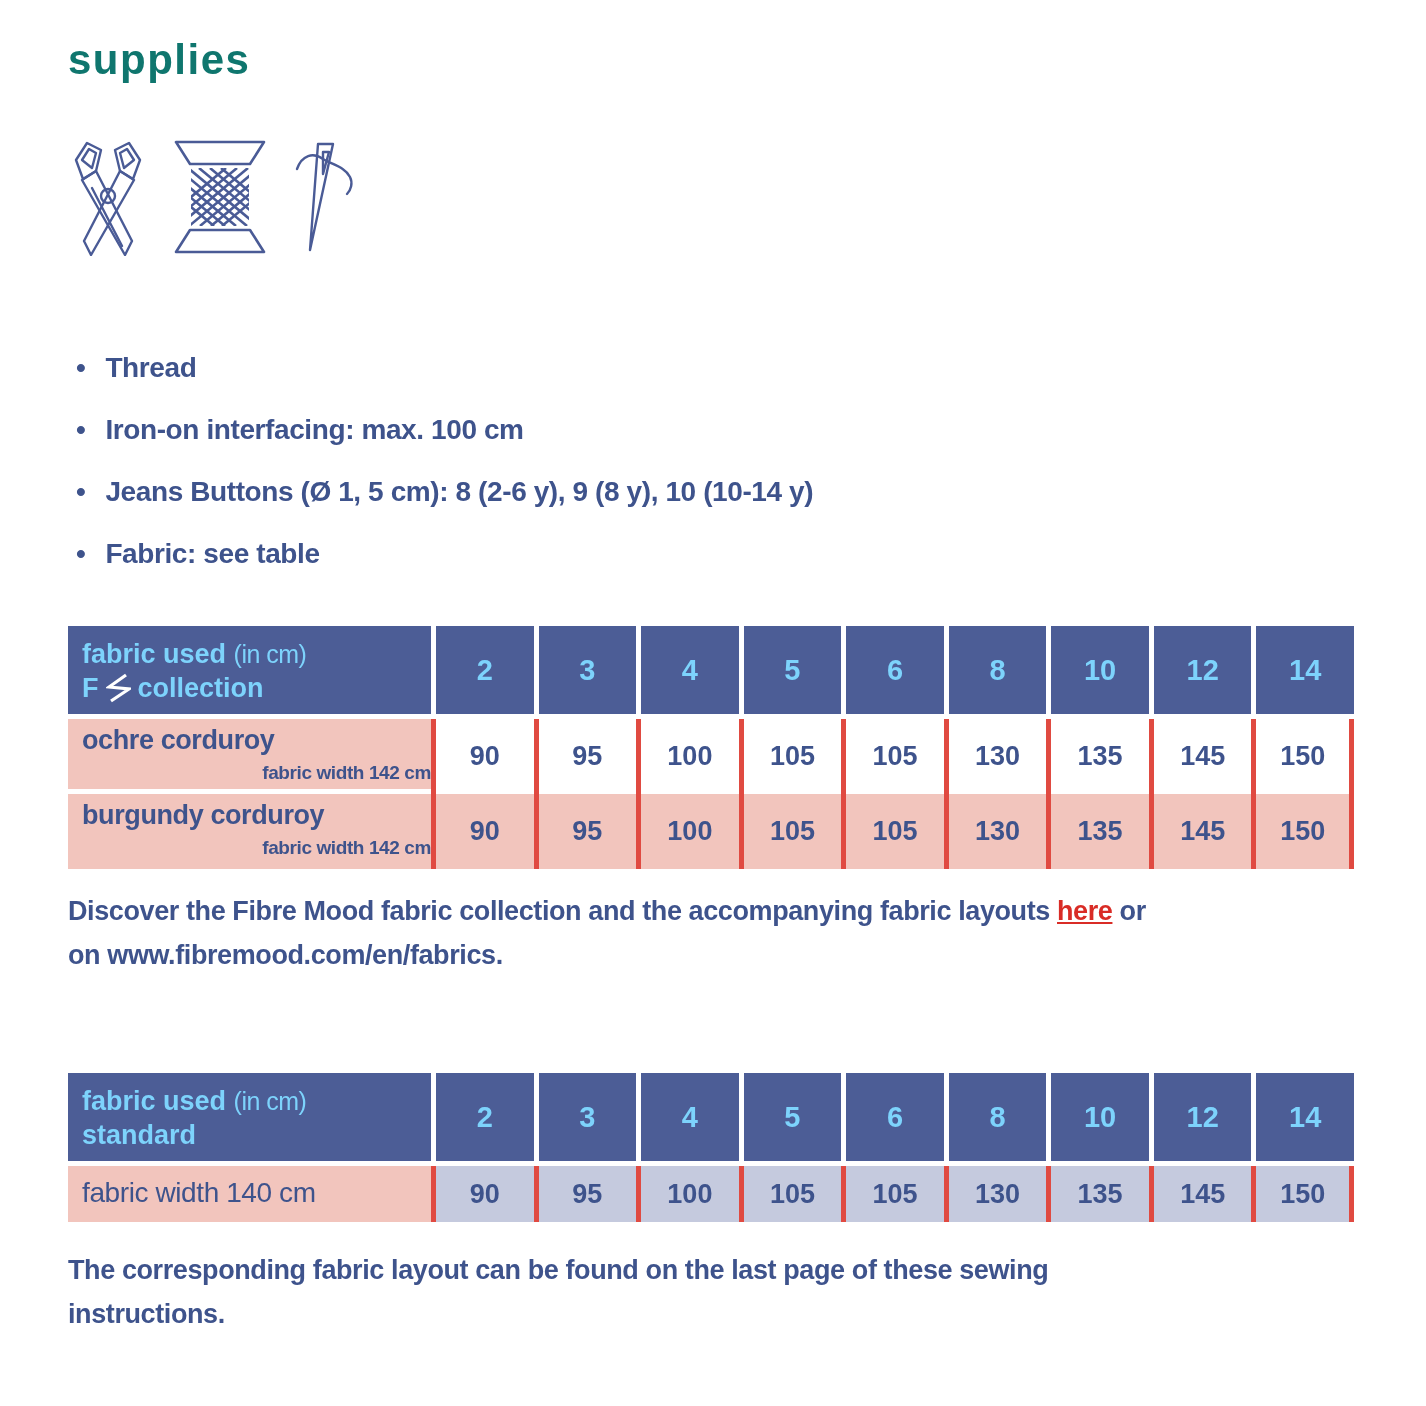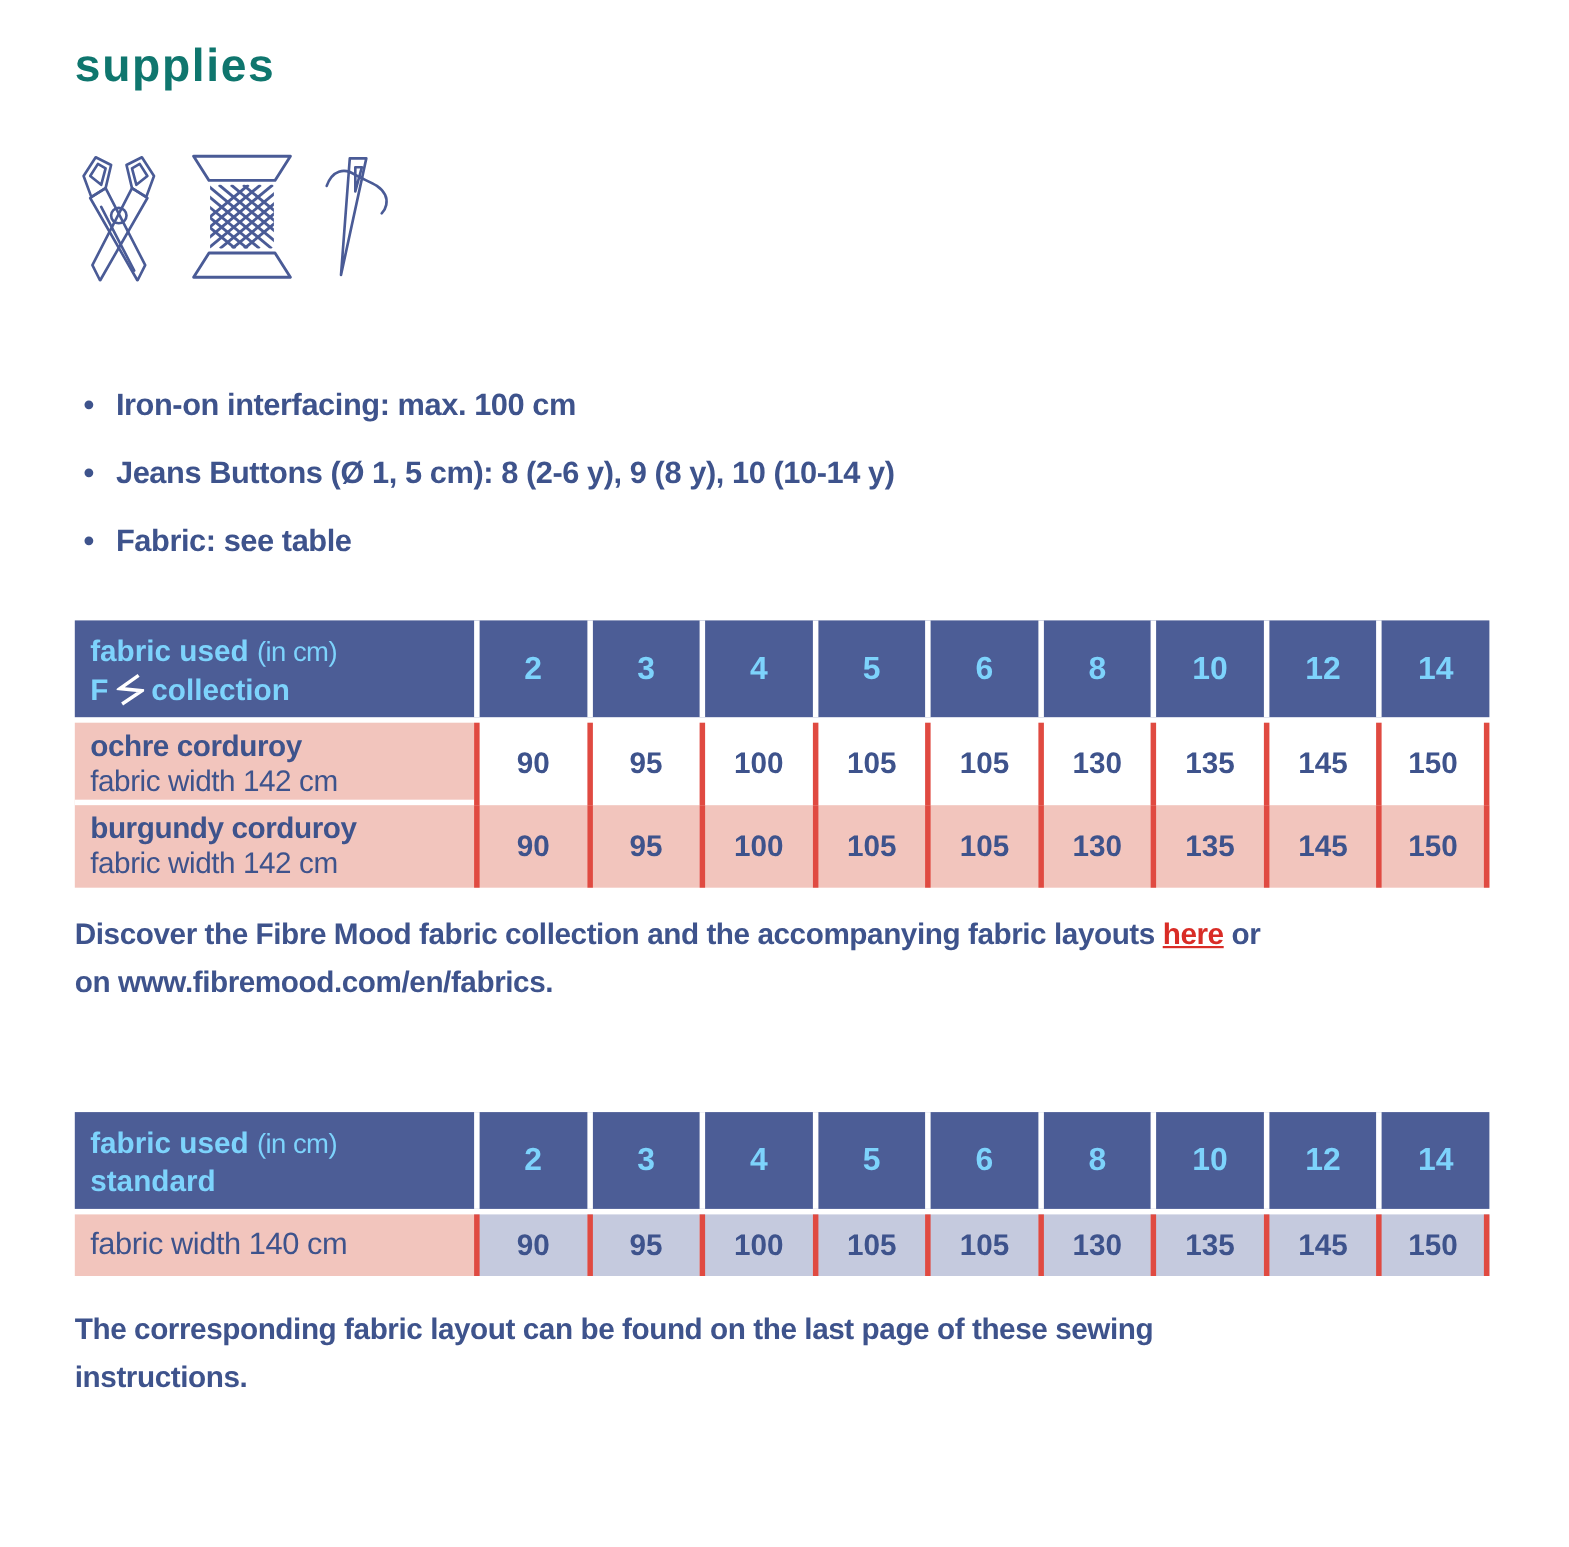--- a/index.html
+++ b/index.html
@@ -38,21 +38,21 @@
   .hl1 .n { font-weight: 400; font-size: 25px; letter-spacing: -0.5px; }
   .hl2 { font-size: 27px; line-height: 32px; font-weight: 700; display: flex; align-items: center; gap: 7px; margin-top: 2px; }
   .size-cell {
     border-left: 5px solid #ffffff;
     display: flex; align-items: center; justify-content: center;
     font-size: 29px; font-weight: 700;
   }
   .body-row .cell { height: 75px; }
   .label-cell.pink { background: #f2c5bd; padding: 5px 0 2px 14px; }
   .rn { font-size: 27px; font-weight: 700; line-height: 33px; letter-spacing: -0.4px; }
-  .rd { font-size: 27px; font-weight: 400; line-height: 31px; letter-spacing: -0.4px; }
+  .rd { font-size: 19px; font-weight: 700; line-height: 31px; letter-spacing: -0.4px; text-align: right; }
   .val-cell {
     border-left: 5px solid #e04a41;
     display: flex; align-items: center; justify-content: center;
     font-size: 27px; font-weight: 700;
   }
   .trow .val-cell:last-child { border-right: 5px solid #e04a41; }
   .row-a .val-cell { background: #ffffff; }
   .row-a .label-cell { border-bottom: 5px solid #ffffff; }
   .row-b .val-cell { background: #f2c5bd; }
 
@@ -119,20 +119,23 @@
       <g fill="none" stroke="#4a5b96" stroke-width="2.4" stroke-linejoin="round" stroke-linecap="round">
         <polygon points="24,6 39,6 16,112"></polygon>
         <polygon points="29,14 35,14 29,36"></polygon>
         <path d="M3,31 C8,17 19,14 29,21 C39,27 51,29 56,39 C59,45 57,52 53,56"></path>
       </g>
     </svg>
   </div>
 
   <ul class="supply-list">
     <li>
+        <span>Thread</span>
+      </li>
+    <li>
         <span>Iron-on interfacing: max. 100 cm</span>
       </li>
     <li>
         <span>Jeans Buttons (Ø 1, 5 cm): 8 (2-6 y), 9 (8 y), 10 (10-14 y)</span>
       </li>
     <li>
         <span>Fabric: see table</span>
       </li>
   </ul>
 

